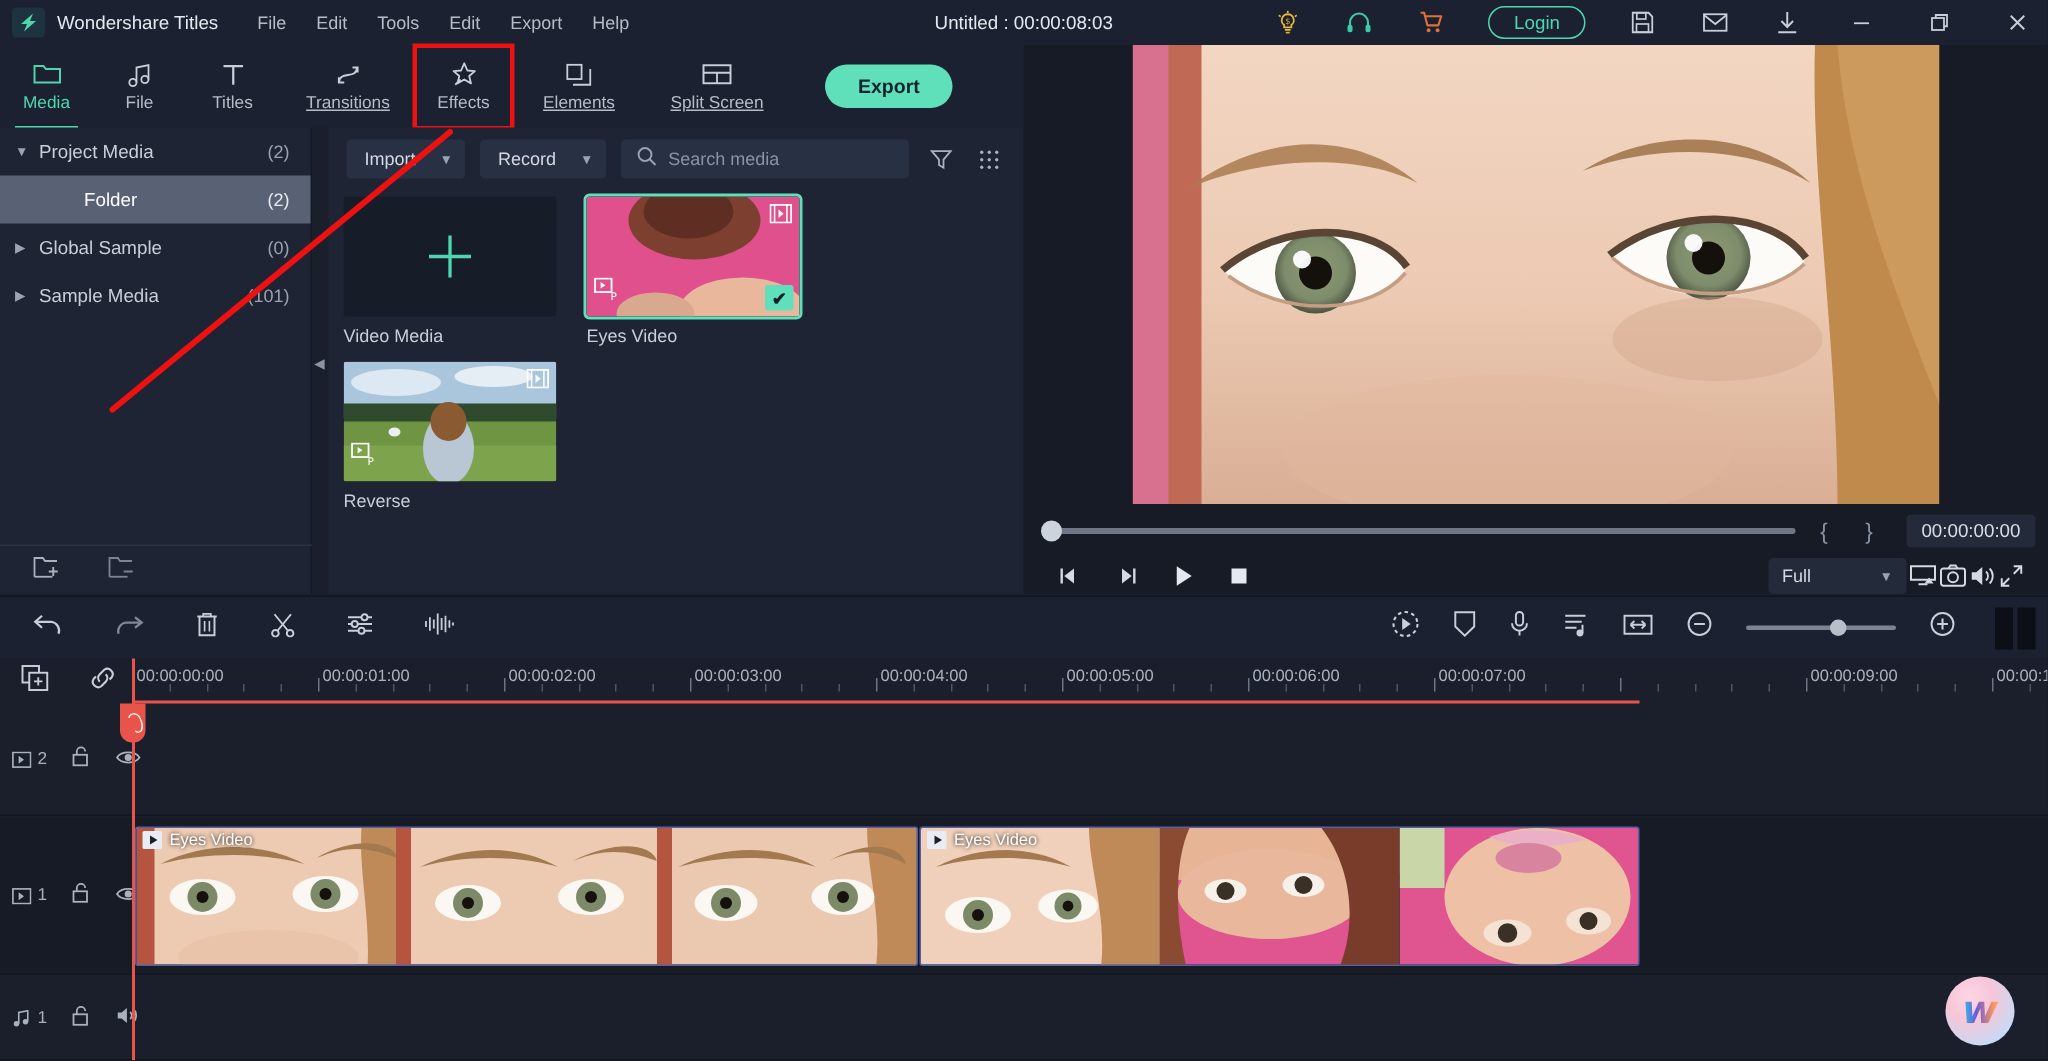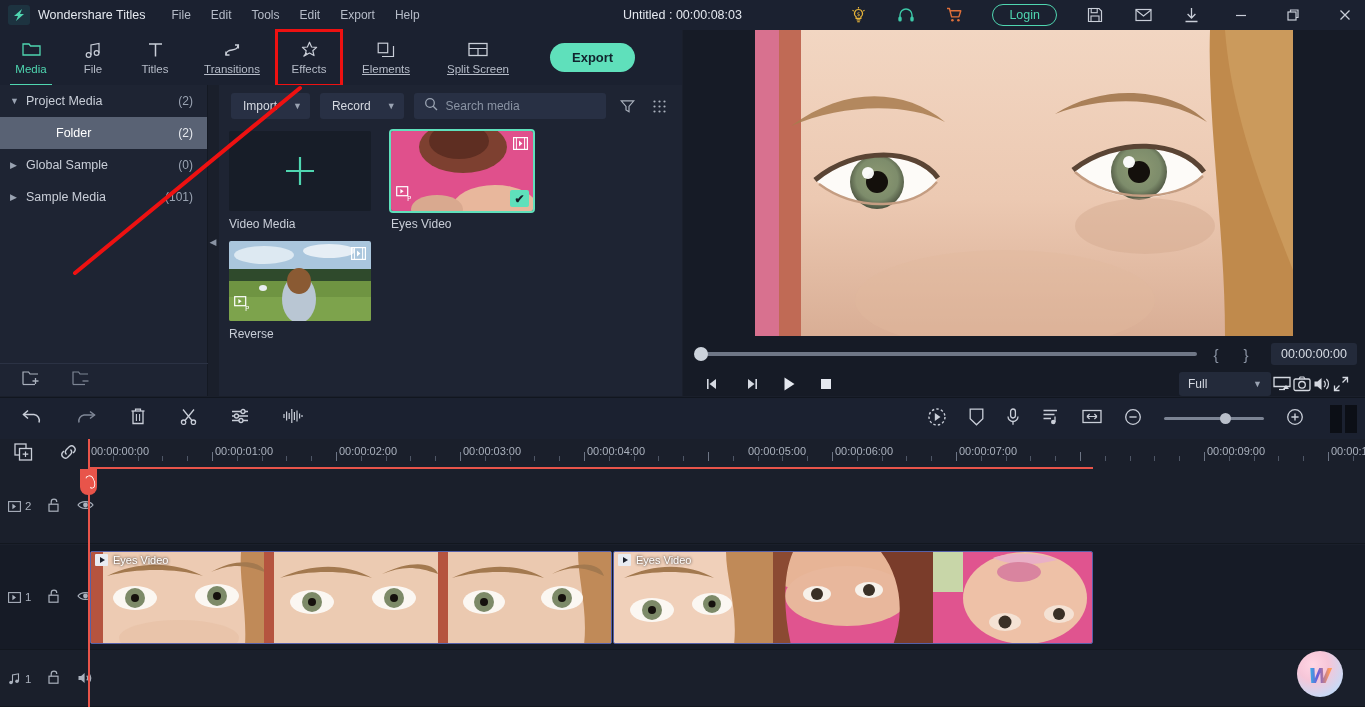--- a/index.html
+++ b/index.html
@@ -833,21 +833,21 @@
           <div class="tickmark minor" style="left: 421.6px;"></div>
           <div class="tickmark minor" style="left: 446.4px;"></div>
           <div class="tickmark minor" style="left: 471.2px;"></div>
           <div class="tickmark major" style="left: 496px;"></div>
           <div class="ticklabel" style="left: 499px;">00:00:04:00</div>
           <div class="tickmark minor" style="left: 520.8px;"></div>
           <div class="tickmark minor" style="left: 545.6px;"></div>
           <div class="tickmark minor" style="left: 570.4px;"></div>
           <div class="tickmark minor" style="left: 595.2px;"></div>
           <div class="tickmark major" style="left: 620px;"></div>
-          <div class="ticklabel" style="left: 660px;">00:00:05:00</div>
+          <div class="ticklabel" style="left: 623px;">00:00:05:00</div>
           <div class="tickmark minor" style="left: 644.8px;"></div>
           <div class="tickmark minor" style="left: 669.6px;"></div>
           <div class="tickmark minor" style="left: 694.4px;"></div>
           <div class="tickmark minor" style="left: 719.2px;"></div>
           <div class="tickmark major" style="left: 744px;"></div>
           <div class="ticklabel" style="left: 747px;">00:00:06:00</div>
           <div class="tickmark minor" style="left: 768.8px;"></div>
           <div class="tickmark minor" style="left: 793.6px;"></div>
           <div class="tickmark minor" style="left: 818.4px;"></div>
           <div class="tickmark minor" style="left: 843.2px;"></div>

